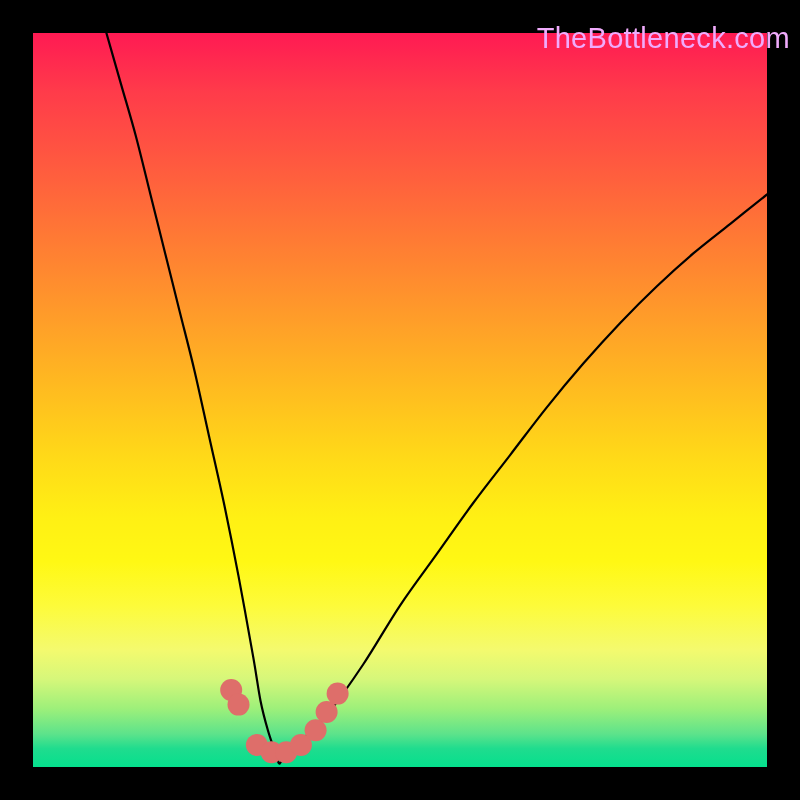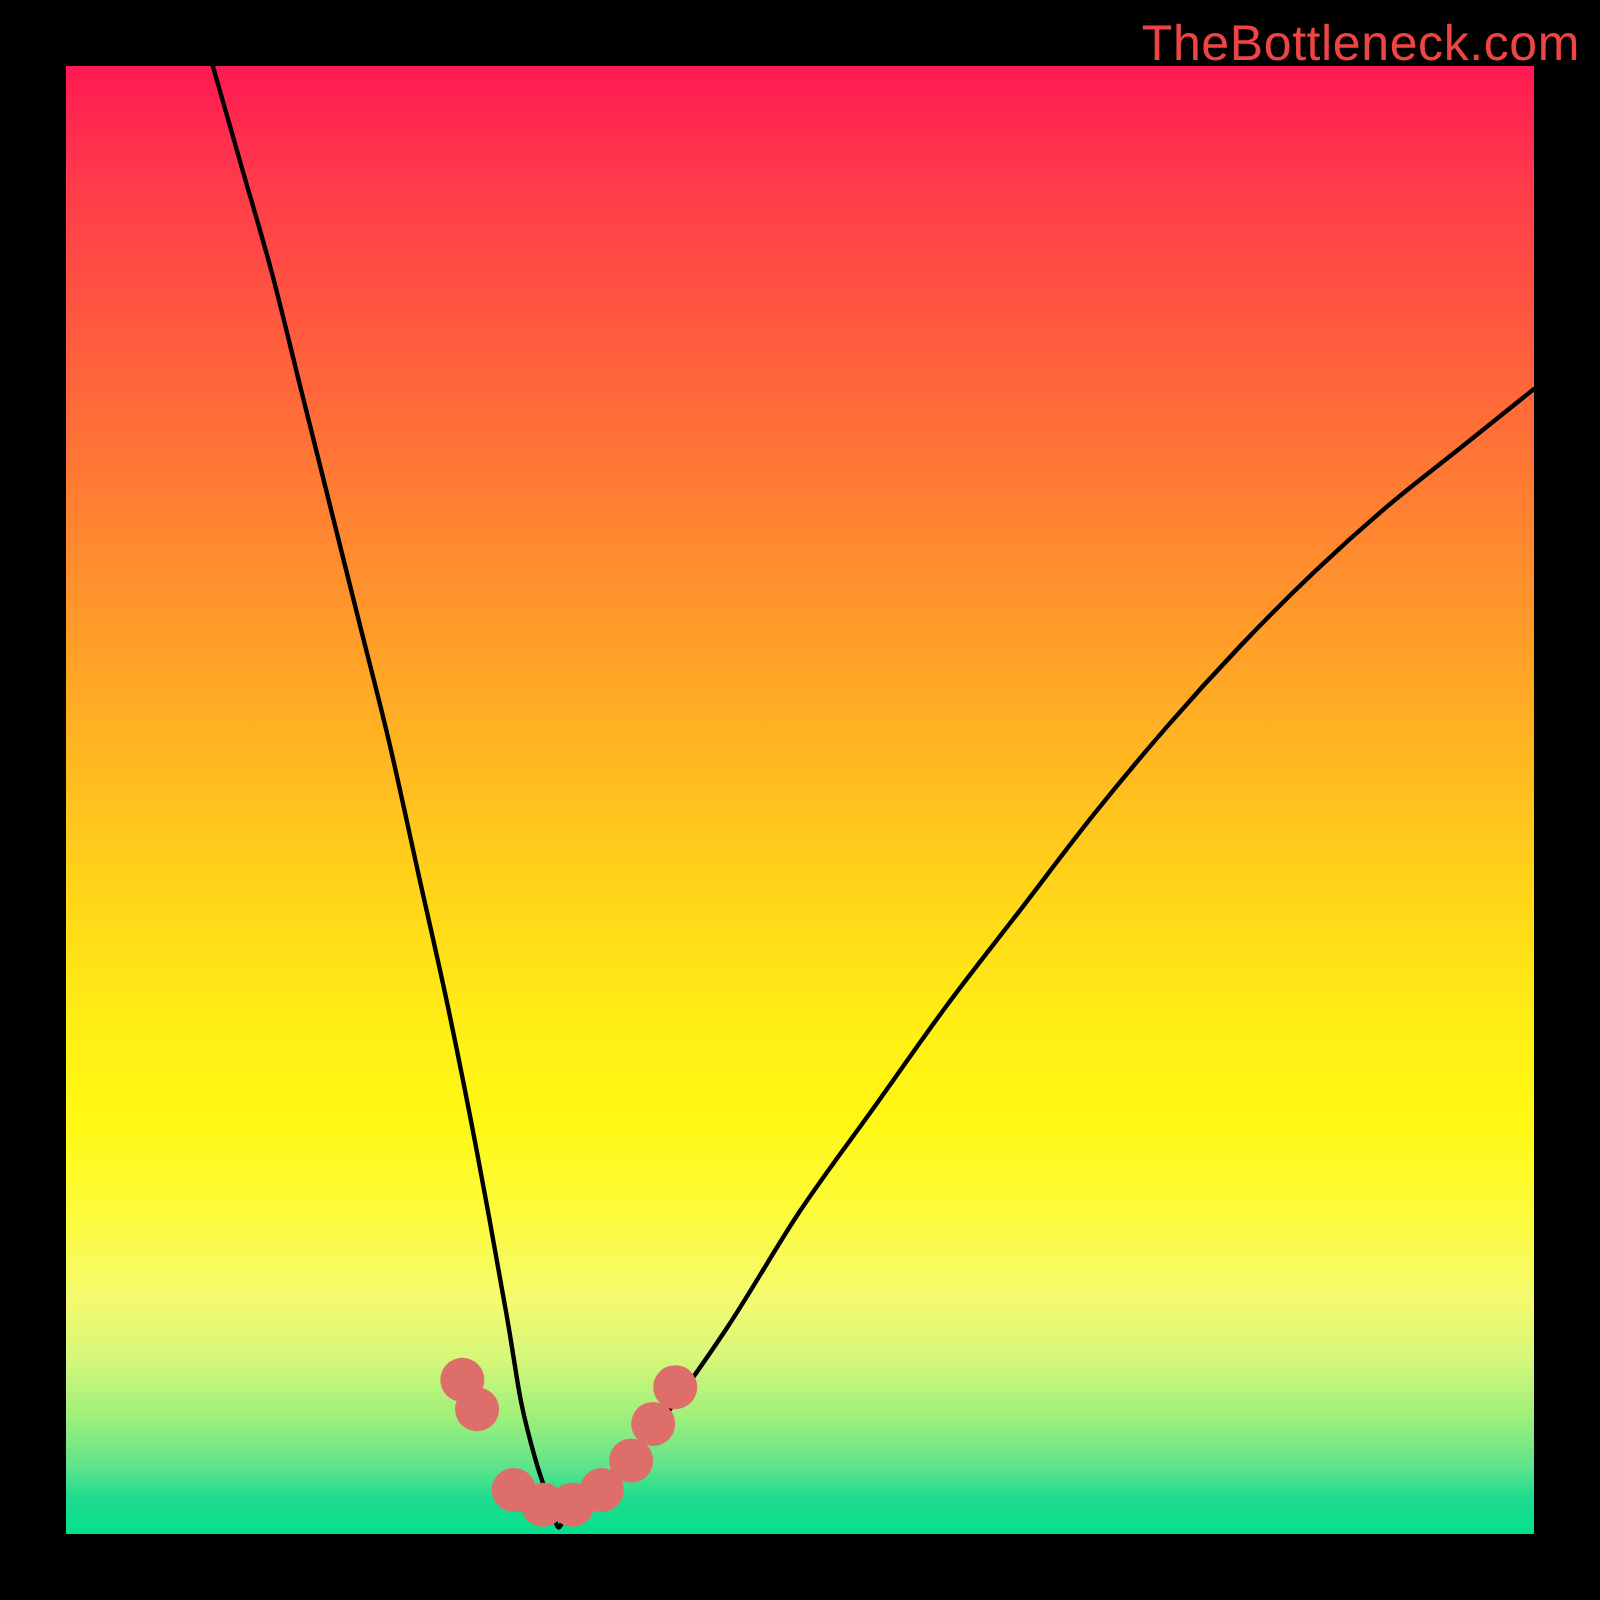--- a/index.html
+++ b/index.html
@@ -14,24 +14,24 @@
   .frame {
     position: absolute;
     left: 0;
     top: 0;
     width: 800px;
     height: 800px;
     background: #000;
   }
   .watermark {
     position: absolute;
-    top: 8px;
+    top: 22px;
     right: 10px;
-    color: #ef4444;
-    font-size: 25px;
+    color: #f0abfc;
+    font-size: 29px;
     font-weight: 500;
     letter-spacing: 0.3px;
     z-index: 30;
   }
   .plot-area {
     position: absolute;
     left: 33px;
     top: 33px;
     width: 734px;
     height: 734px;

